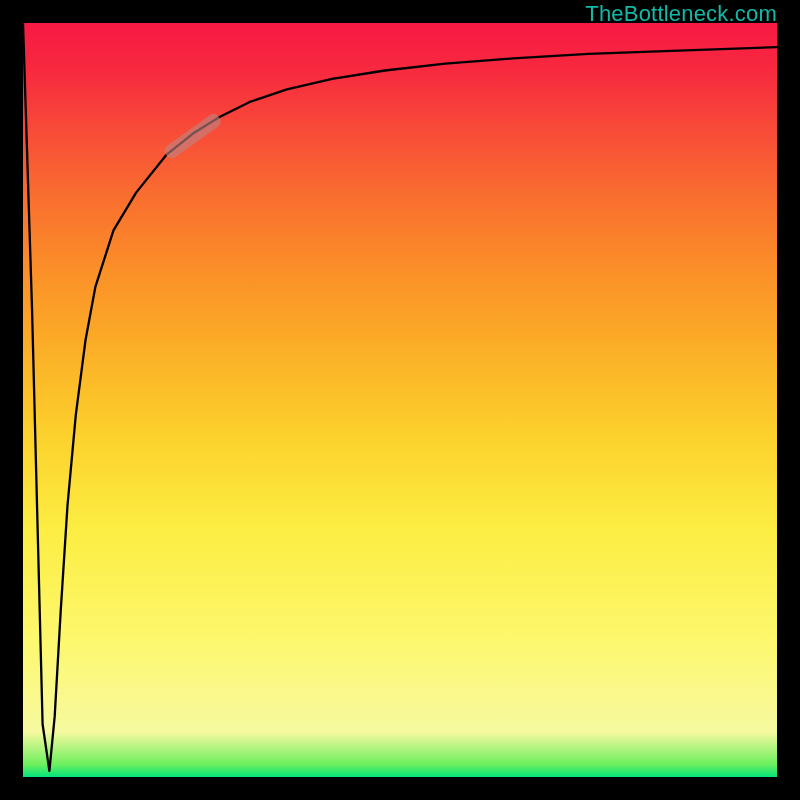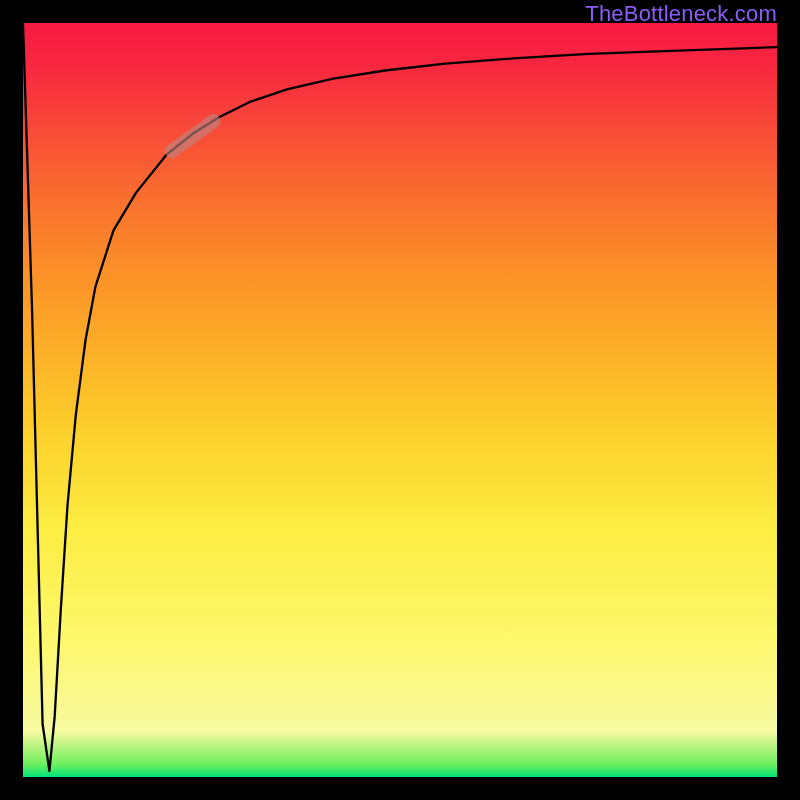--- a/index.html
+++ b/index.html
@@ -53,21 +53,21 @@
   }
   .marker {
     fill: rgba(190, 130, 130, 0.62);
   }
   .watermark {
     position: absolute;
     top: 1px;
     right: 23px;
     font-family: Arial, Helvetica, sans-serif;
     font-size: 22px;
-    color: #8b5cf6;
+    color: #14b8a6;
     letter-spacing: 0.2px;
   }
 </style>
 </head>
 <body>
 
 <div class="frame">
   <div class="watermark">TheBottleneck.com</div>
   <div class="plot">
     <div class="gradient"></div>

